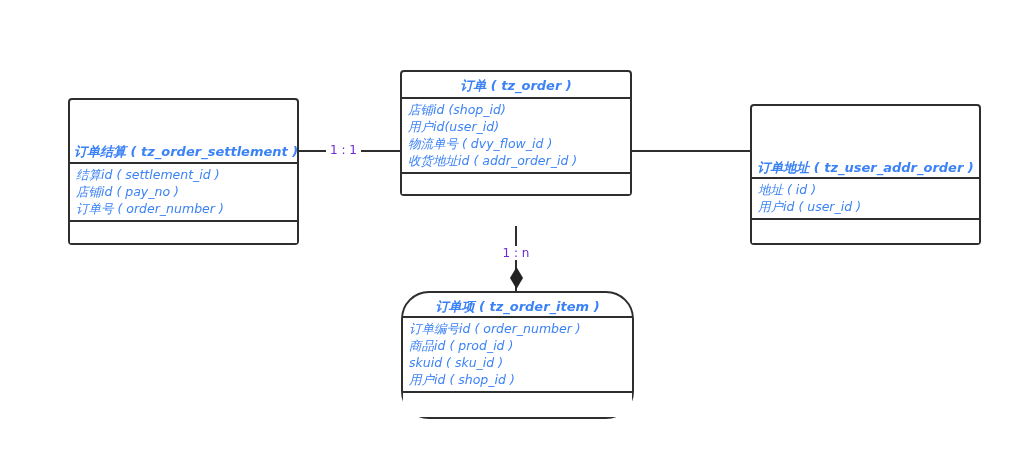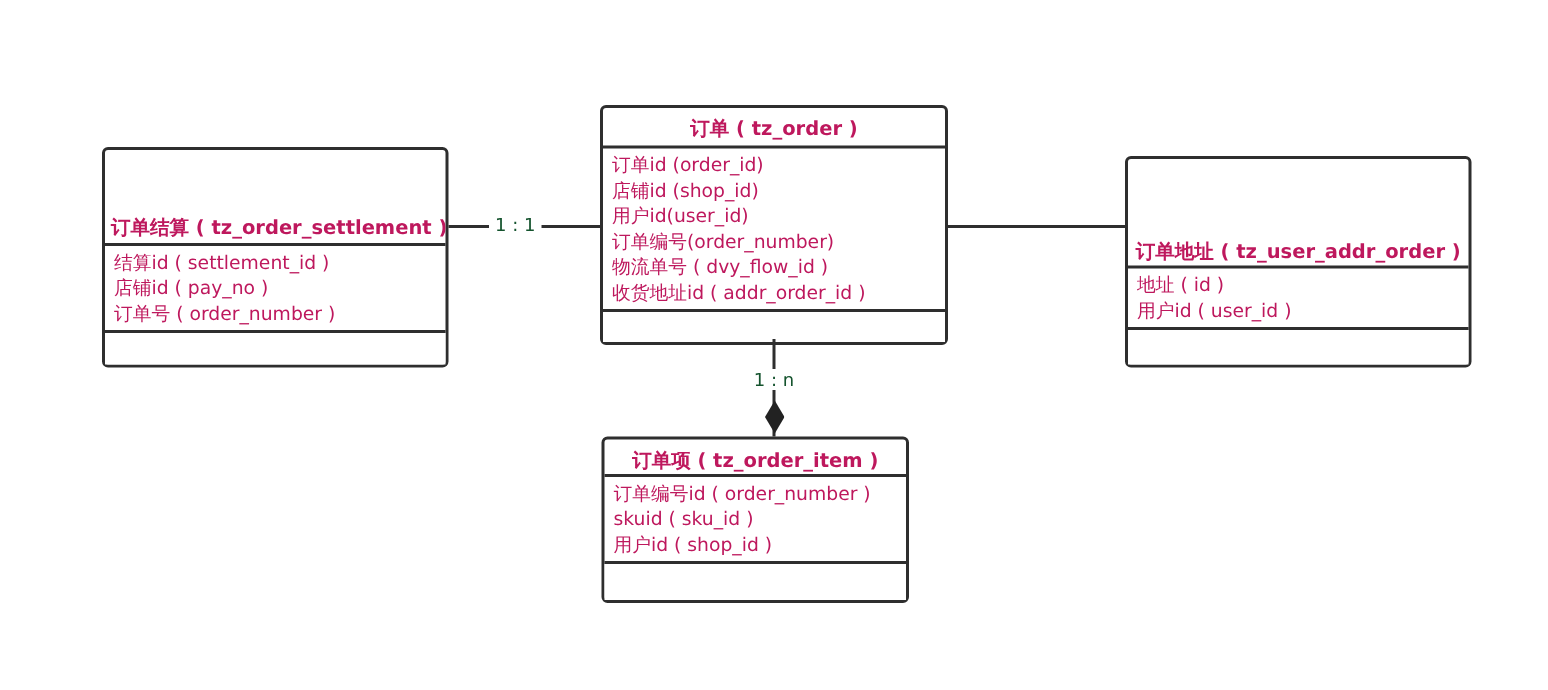--- a/index.html
+++ b/index.html
@@ -14,21 +14,22 @@
     height: 460px;
     background: #ffffff;
     overflow: hidden;
   }
   .entity {
     position: absolute;
     box-sizing: border-box;
     background: #ffffff;
     border: 2px solid #2e2e2e;
     border-radius: 4px;
-    color: #be185d;
+    color: #3b82f6;
+    font-style: italic;
   }
   .entity-header {
     box-sizing: border-box;
     border-bottom: 2px solid #2e2e2e;
     font-weight: bold;
     font-size: 13px;
     text-align: center;
     padding: 5px 4px 4px 4px;
     white-space: nowrap;
     overflow: hidden;
@@ -54,21 +55,21 @@
     background: #2e2e2e;
   }
   .connector-v {
     position: absolute;
     width: 2px;
     background: #2e2e2e;
   }
   .rel-label {
     position: absolute;
     background: #ffffff;
-    color: #14532d;
+    color: #6d28d9;
     font-size: 12px;
     line-height: 14px;
     padding: 0 4px;
     text-align: center;
     white-space: nowrap;
   }
   .diamond {
     position: absolute;
     width: 13px;
     height: 22px;
@@ -87,43 +88,42 @@
       <div class="entity-field">结算id ( settlement_id )</div>
       <div class="entity-field">店铺id ( pay_no )</div>
       <div class="entity-field">订单号 ( order_number )</div>
     </div>
     <div class="entity-footer" style="height:21px;"></div>
   </div>
 
   <div class="entity" style="left:400px; top:70px; width:232px;">
     <div class="entity-header" style="height:27px;">订单 ( tz_order )</div>
     <div class="entity-fields">
-      <div class="entity-field">订单id (order_id)</div>
       <div class="entity-field">店铺id (shop_id)</div>
       <div class="entity-field">用户id(user_id)</div>
-      <div class="entity-field">订单编号(order_number)</div>
       <div class="entity-field">物流单号 ( dvy_flow_id )</div>
       <div class="entity-field">收货地址id ( addr_order_id )</div>
     </div>
     <div class="entity-footer" style="height:20px;"></div>
   </div>
 
   <div class="entity" style="left:750px; top:104px; width:231px;">
     <div class="entity-header" style="height:25px;margin-top:48px;">订单地址 ( tz_user_addr_order )</div>
     <div class="entity-fields">
       <div class="entity-field">地址 ( id )</div>
       <div class="entity-field">用户id ( user_id )</div>
     </div>
     <div class="entity-footer" style="height:23px;"></div>
   </div>
 
-  <div class="entity" style="left:401px; top:291px; width:205px;">
+  <div class="entity" style="left:401px; top:291px; width:233px;border-radius:28px;">
     <div class="entity-header" style="height:25px;">订单项 ( tz_order_item )</div>
     <div class="entity-fields">
       <div class="entity-field">订单编号id ( order_number )</div>
+      <div class="entity-field">商品id ( prod_id )</div>
       <div class="entity-field">skuid ( sku_id )</div>
       <div class="entity-field">用户id ( shop_id )</div>
     </div>
     <div class="entity-footer" style="height:24px;"></div>
   </div>
 
   <div class="connector-h" style="left:299px; top:150px; width:101px;"></div>
   <div class="rel-label" style="left:326px; top:143px;">1 : 1</div>
 
   <div class="connector-h" style="left:632px; top:150px; width:118px;"></div>

